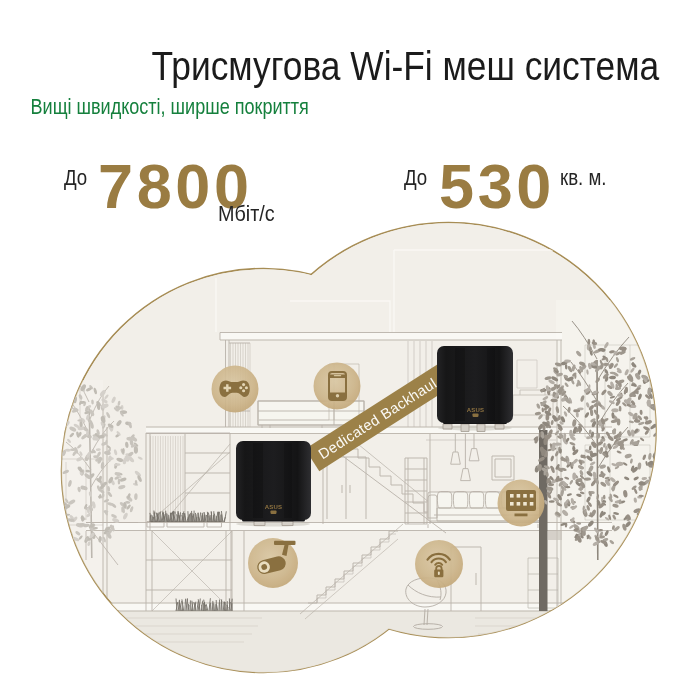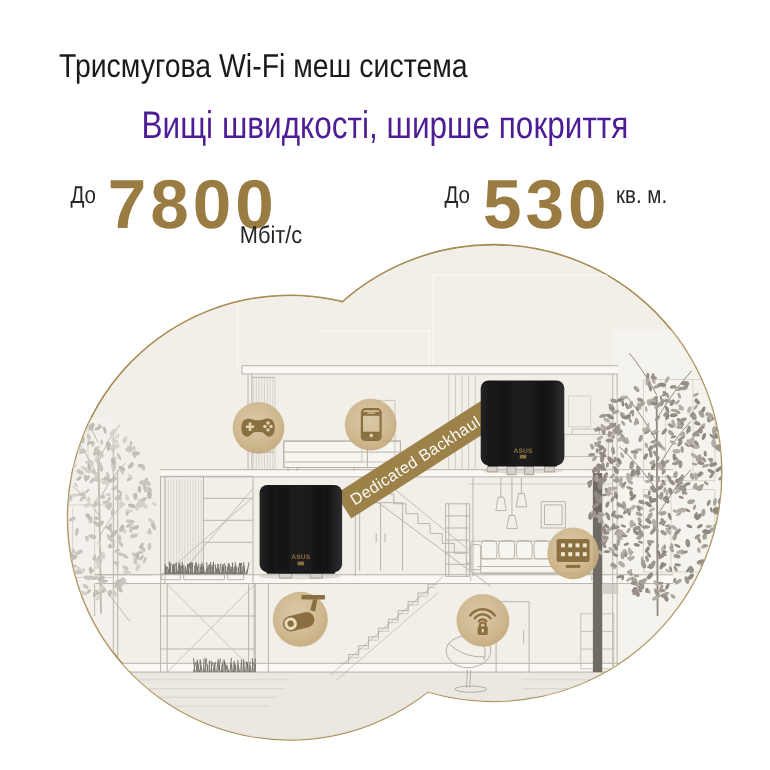--- a/index.html
+++ b/index.html
@@ -1,20 +1,20 @@
 <!DOCTYPE html>
 <html><head><meta charset="utf-8">
 <style>
 html,body{margin:0;padding:0;}
 body{width:700px;height:700px;background:#fff;font-family:"Liberation Sans",sans-serif;position:relative;overflow:hidden;}
 .abs{position:absolute;white-space:nowrap;line-height:1;}
 .cx{display:inline-block;transform:scaleX(0.85);transform-origin:0 50%;}
-#title{left:0;right:0;top:45.9px;text-align:left;font-size:30px;color:#1b1b1b;margin-left:24px;}
+#title{left:0;right:0;top:45.9px;text-align:right;font-size:41px;color:#1b1b1b;}
 #title .cx{transform-origin:50% 50%;transform:scaleX(0.862);}
-#sub{left:0;right:0;top:95.7px;text-align:center;font-size:35px;color:#4c1d95;}
+#sub{left:0;right:0;top:95.7px;font-size:22px;color:#15803d;}
 #sub .cx{transform-origin:50% 50%;transform:scaleX(0.82);}
 .sm{top:167.2px;font-size:22px;color:#252525;}
 .big{top:154.7px;font-size:63px;font-weight:bold;color:#9a7c42;letter-spacing:3.6px;}
 </style></head>
 <body>
 <div class="abs" id="title"><span class="cx">Трисмугова Wi-Fi меш система</span></div>
 <div class="abs" id="sub"><span class="cx">Вищі швидкості, ширше покриття</span></div>
 <div class="abs sm" style="left:64px;"><span class="cx">До</span></div>
 <div class="abs big" style="left:98px;">7800</div>
 <div class="abs sm" style="left:218px;margin-top:36px;"><span class="cx" style="transform:scaleX(0.90);">Мбіт/с</span></div>

